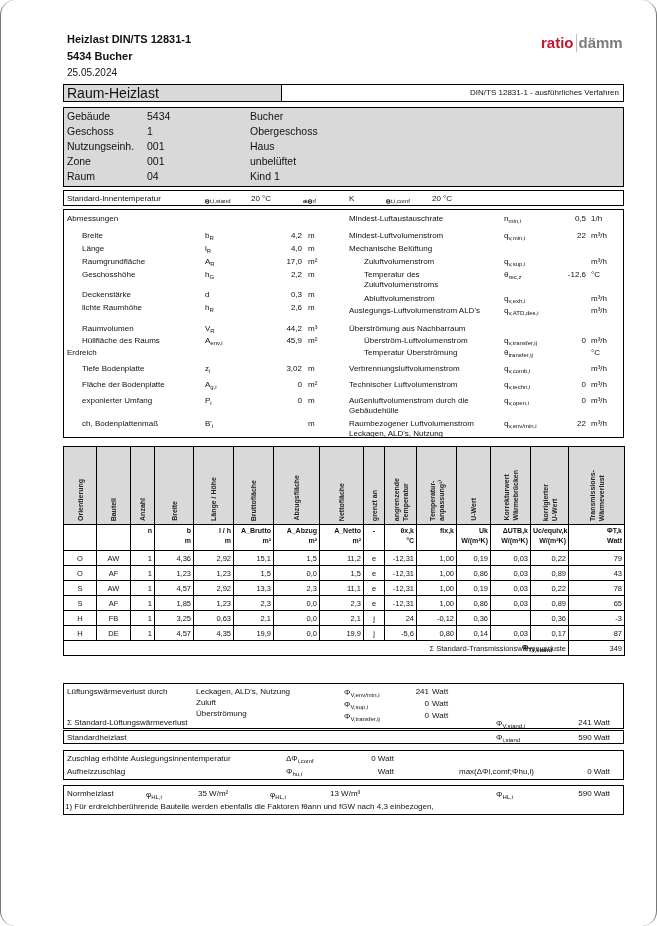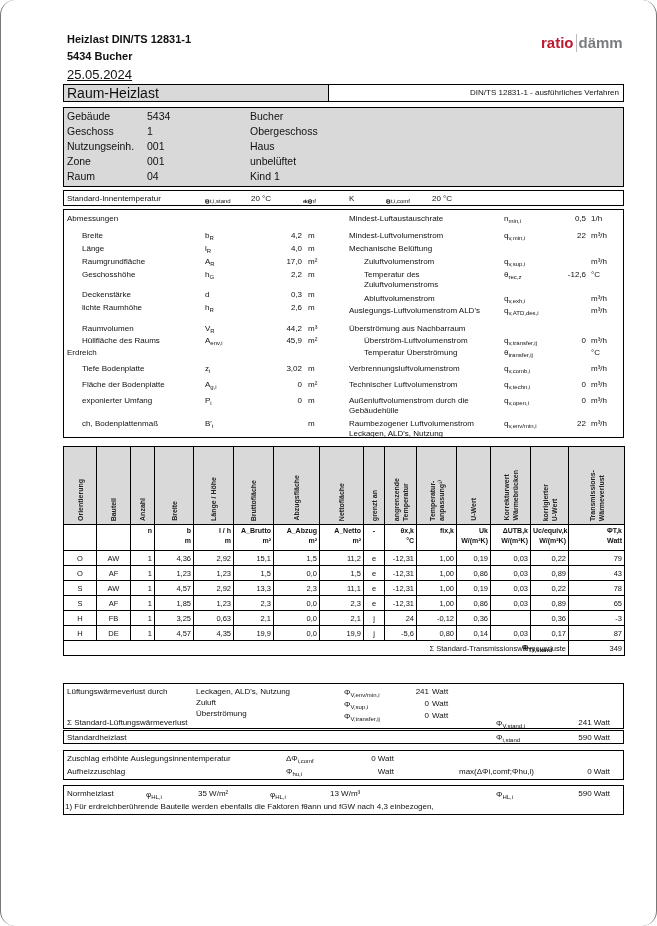--- a/index.html
+++ b/index.html
@@ -3,29 +3,29 @@
 <meta charset="utf-8">
 <style>
   html, body { margin:0; padding:0; background:#fff; }
   body { width:657px; height:926px; position:relative; overflow:hidden;
          font-family:"Liberation Sans", sans-serif; color:#111; }
   .page { position:absolute; left:0; top:0; width:655px; height:926px;
           border-left:1px solid #777; border-right:1px solid #777;border-radius:15px; }
   .abs { position:absolute; }
   .hdr1 { left:66px; top:33px; font-size:11px; font-weight:bold; }
   .hdr2 { left:66px; top:50px; font-size:11px; font-weight:bold; }
-  .hdr3 { left:66px; top:67px; font-size:13px;text-decoration:underline; }
+  .hdr3 { left:66px; top:67px; font-size:10px; }
   .logo { left:540px; top:34px; font-size:15px; font-weight:bold; letter-spacing:0; }
   .logo .r { color:#c0182f; }
   .logo .sep { display:inline-block; width:1px; height:18px; background:#bbb; vertical-align:-4px; margin:0 2px; }
   .logo .d { color:#7a7d80; }
 
   .box { position:absolute; border:1px solid #000; box-sizing:border-box; }
   .titlebar { left:62px; top:84px; width:561px; height:18px; }
-  .titlebar .l { position:absolute; left:0; top:0; width:265px; height:16px; background:#d9d9d9;
+  .titlebar .l { position:absolute; left:0; top:0; width:218px; height:16px; background:#d9d9d9;
                  border-right:1px solid #000; font-size:14px; padding-left:3px; line-height:16px; box-sizing:border-box;}
   .titlebar .r { position:absolute; right:4px; top:3px; font-size:8px; }
 
   .info { left:62px; top:107px; width:561px; height:80px; background:#d9d9d9; font-size:10.5px; }
   .info .row { position:absolute; left:3px; height:15px; }
   .info .k { position:absolute; left:0; width:80px; }
   .info .v { position:absolute; left:80px; width:90px; }
   .info .n { position:absolute; left:183px; width:200px; }
 
   .temp { left:62px; top:190px; width:561px; height:16px; font-size:8px; }

